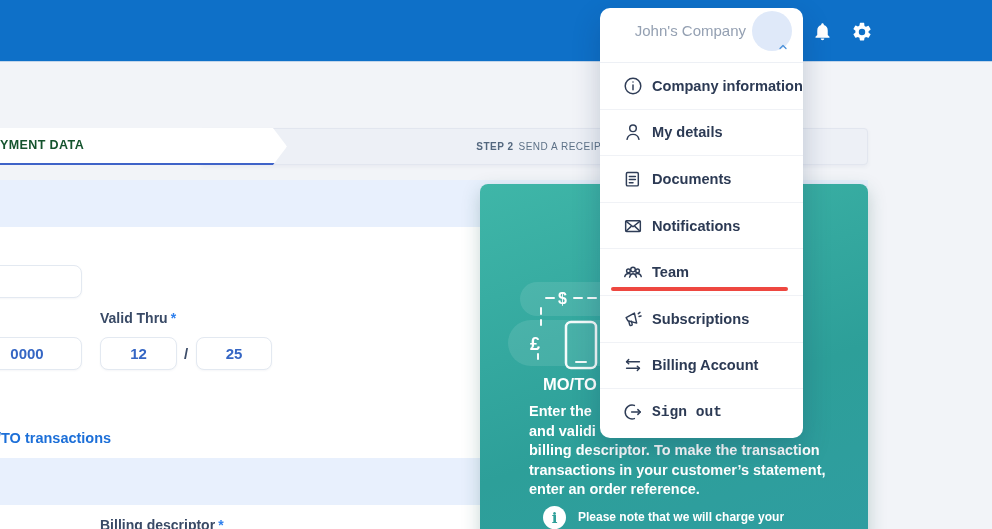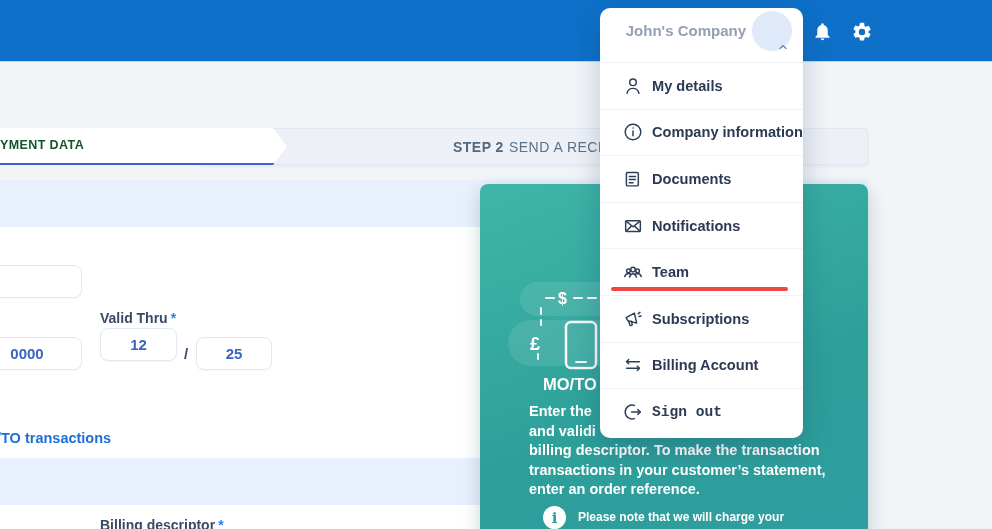--- a/index.html
+++ b/index.html
@@ -9,21 +9,21 @@
   
   .hdr{position:absolute;left:0;top:0;width:992px;height:61px;background:#0e70c8;
        box-shadow:0 1px 0 #c2d5ea;}
   .hdr-icon{position:absolute;cursor:pointer;}
 
   
   .step2bar{position:absolute;left:200px;top:128px;width:668px;height:37px;background:#edf0f6;
             border:1px solid #e2e6ef;border-radius:4px;box-sizing:border-box;
             box-shadow:0 2px 4px rgba(60,80,120,.06);}
   .step2txt{position:absolute;left:287px;top:128px;width:510px;height:37px;display:flex;
-            align-items:center;justify-content:center;font-size:14px;letter-spacing:.5px;
+            align-items:center;justify-content:center;font-size:10px;letter-spacing:.5px;
             color:#5d7187;white-space:nowrap;}
   .step2txt b{font-weight:700;margin-right:5px;color:#53677e;}
   .tab1{position:absolute;left:-45px;top:128px;width:332px;height:37px;background:#fff;
         clip-path:polygon(0 0,calc(100% - 14px) 0,100% 50%,calc(100% - 14px) 100%,0 100%);
         border-bottom:2.5px solid #3f63c8;box-sizing:border-box;
         box-shadow:0 3px 8px rgba(50,70,120,.10);}
   .tab1 span{position:absolute;left:45px;top:0;line-height:34px;font-size:12.5px;font-weight:700;
              letter-spacing:.4px;color:#14532d;white-space:nowrap;}
 
   
@@ -53,21 +53,21 @@
   .note{position:absolute;left:63px;top:322px;display:flex;align-items:flex-start;}
   .note-i{width:23px;height:23px;border-radius:50%;background:#fff;color:#2e9f99;
           font-family:"DejaVu Serif",serif;font-weight:700;font-size:15px;display:flex;
           align-items:center;justify-content:center;flex:0 0 23px;}
   .note-t{margin-left:12px;font-size:12px;font-weight:600;line-height:23px;white-space:nowrap;}
 
   
   .dd{position:absolute;left:600px;top:8px;width:203px;background:#fff;border-radius:10px;
       box-shadow:0 12px 28px rgba(20,40,80,.22);z-index:20;}
   .dd-top{position:relative;height:54px;}
-  .dd-name{position:absolute;right:57px;top:0;line-height:46px;font-size:15px;font-weight:700;
+  .dd-name{position:absolute;right:57px;top:0;line-height:46px;font-size:15px;font-weight:400;
            color:#94a0b2;white-space:nowrap;text-align:center;}
   .dd-avatar{position:absolute;left:152px;top:3px;width:40px;height:40px;border-radius:50%;
              background:#dfe9f9;cursor:pointer;}
   .dd-chev{position:absolute;left:176px;top:33px;}
   .mlist{border-top:1px solid #edf0f5;padding-bottom:2px;}
   .mrow{position:relative;height:46.6px;display:flex;align-items:center;padding-left:22px;
         border-bottom:1px solid #f0f2f6;cursor:pointer;box-sizing:border-box;}
   .mrow:last-child{border-bottom:none;font-family:Liberation Mono, monospace;}
   .mic{width:22px;height:22px;flex:0 0 22px;}
   .mlabel{margin-left:8px;font-size:14.6px;font-weight:600;color:#2c3a54;white-space:nowrap;}
@@ -103,21 +103,21 @@
     <div class="band top"></div>
     <div class="band bottom"></div>
 
     <div class="ipt" style="left:-28px;top:85px;width:110px"></div>
 
     <div class="flabel" style="left:100px;top:130px">
       <span>Valid Thru</span><span class="req">*</span>
     </div>
 
     <div class="ipt" style="left:-28px;top:157px;width:110px">0000</div>
-    <div class="ipt" style="left:100px;top:148px;width:77px">12</div>
+    <div class="ipt" style="left:100px;top:157px;width:77px">12</div>
     <div class="slash" style="left:184px;top:165px">/</div>
     <div class="ipt" style="left:196px;top:157px;width:76px">25</div>
 
     <div class="blulink" style="left:-3px;top:250px">/TO transactions</div>
 
     <div class="flabel" style="left:100px;top:337px">
       <span>Billing descriptor</span><span class="req">*</span>
     </div>
   </div>
 
@@ -164,33 +164,33 @@
       <span class="dd-name">John's Company</span>
       <div class="dd-avatar"></div>
       <svg class="dd-chev" width="14" height="12" viewBox="0 0 24 24">
         <path d="M6 15l6-6 6 6" fill="none" stroke="#4a90d9" stroke-width="2.6" stroke-linecap="round" stroke-linejoin="round"></path>
       </svg>
     </div>
     <div class="mlist">
 
       <div class="mrow">
         <svg class="mic oicon" viewBox="0 0 24 24">
-          <circle cx="12" cy="8" r="3.6"></circle>
-            <path d="M5.5 20c.8-3.6 3.4-5.4 6.5-5.4s5.7 1.8 6.5 5.4"></path>
-        </svg>
-        <span class="mlabel">My details</span>
-      </div>
-
-      <div class="mrow">
-        <svg class="mic oicon" viewBox="0 0 24 24">
           <circle cx="12" cy="12" r="8.5"></circle>
             <line x1="12" y1="11" x2="12" y2="16.2"></line>
           <line x1="12" y1="7.6" x2="12" y2="7.7"></line>
         </svg>
         <span class="mlabel">Company information</span>
+      </div>
+
+      <div class="mrow">
+        <svg class="mic oicon" viewBox="0 0 24 24">
+          <circle cx="12" cy="8" r="3.6"></circle>
+            <path d="M5.5 20c.8-3.6 3.4-5.4 6.5-5.4s5.7 1.8 6.5 5.4"></path>
+        </svg>
+        <span class="mlabel">My details</span>
       </div>
 
       <div class="mrow">
         <svg class="mic oicon" viewBox="0 0 24 24">
           <rect x="4.8" y="5" width="13" height="14.5" rx="1.3"></rect>
           <line x1="8" y1="9.2" x2="14.6" y2="9.2"></line>
             <line x1="8" y1="12.6" x2="14.6" y2="12.6"></line>
           <line x1="8" y1="16" x2="12" y2="16"></line>
         </svg>
         <span class="mlabel">Documents</span>

